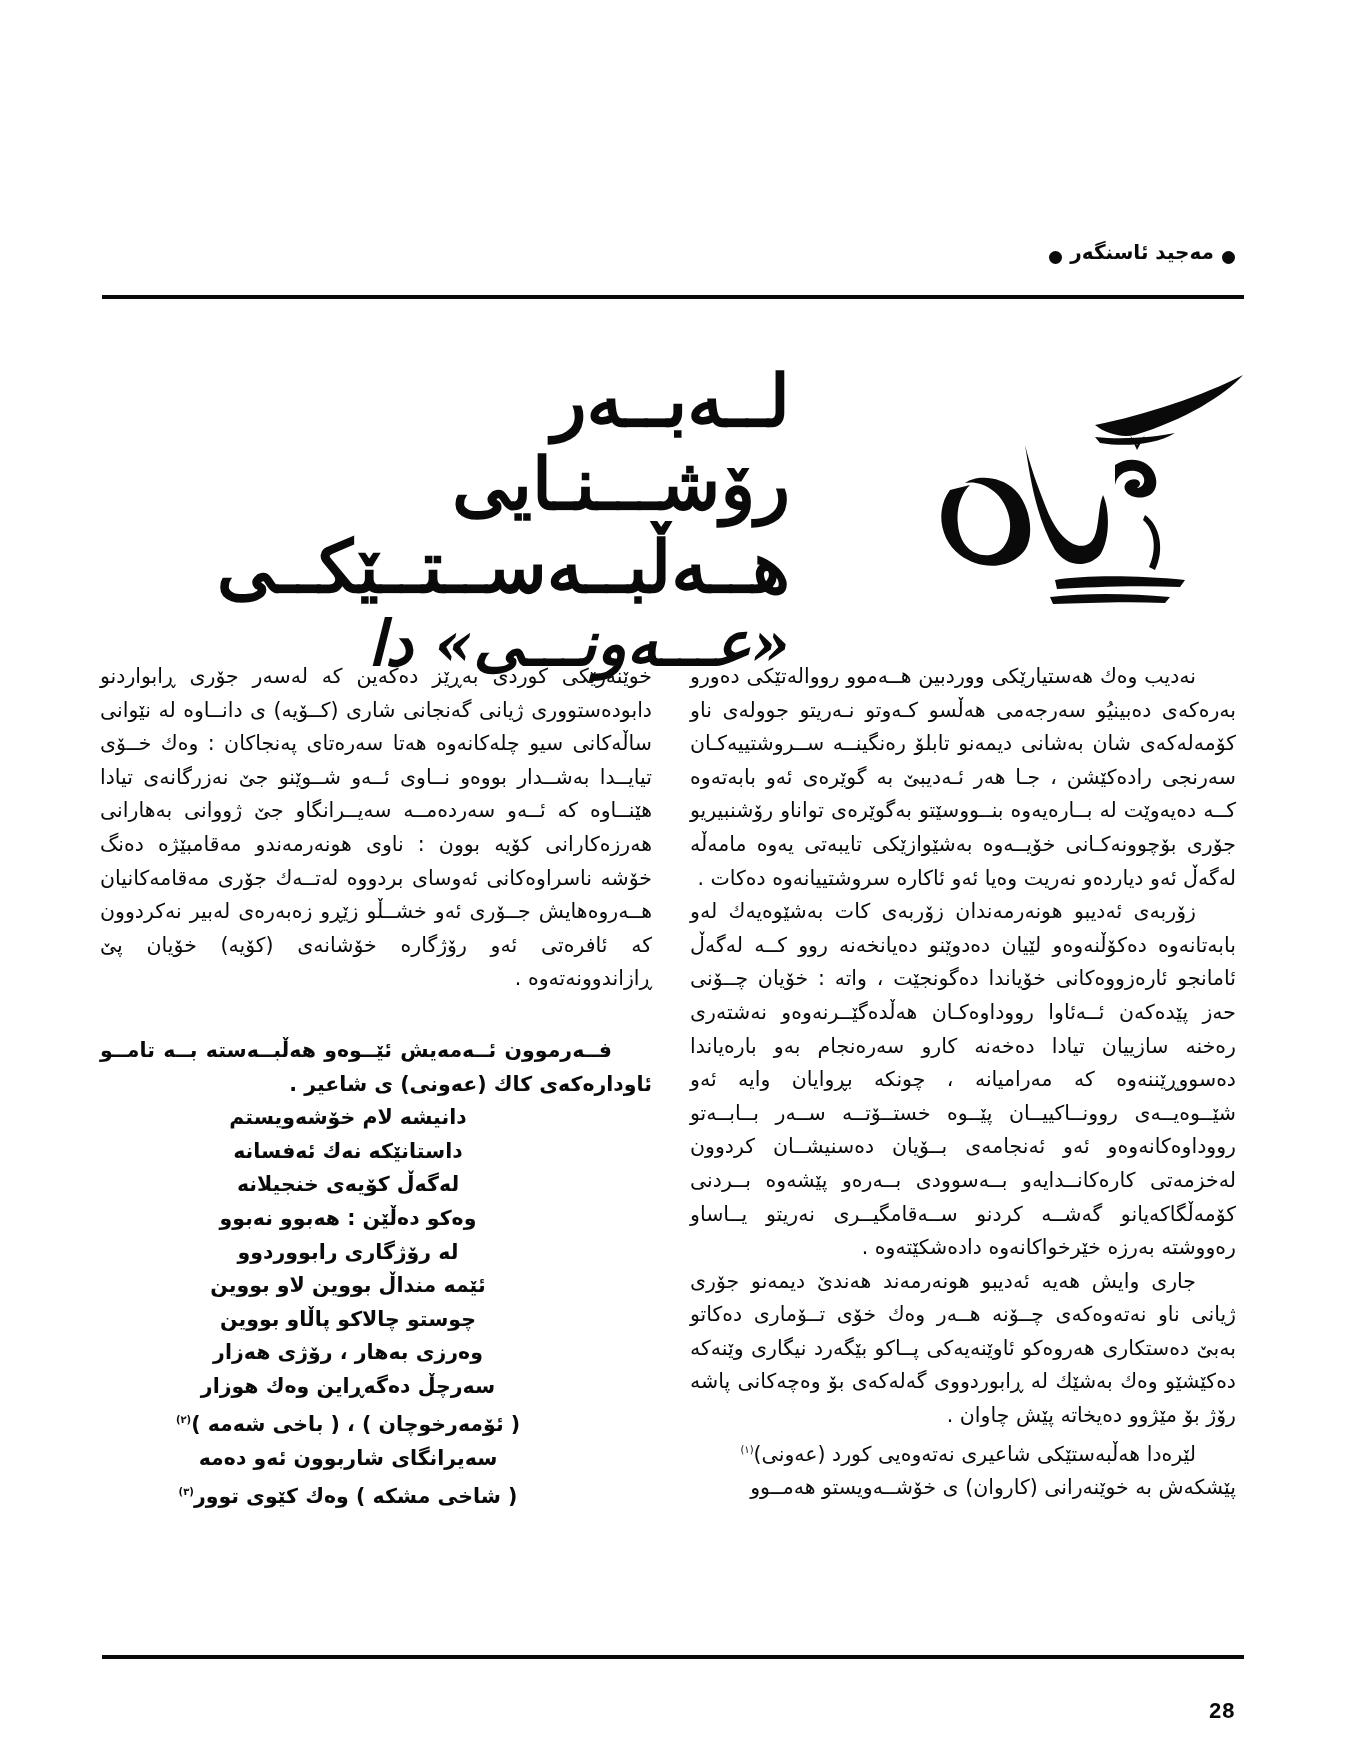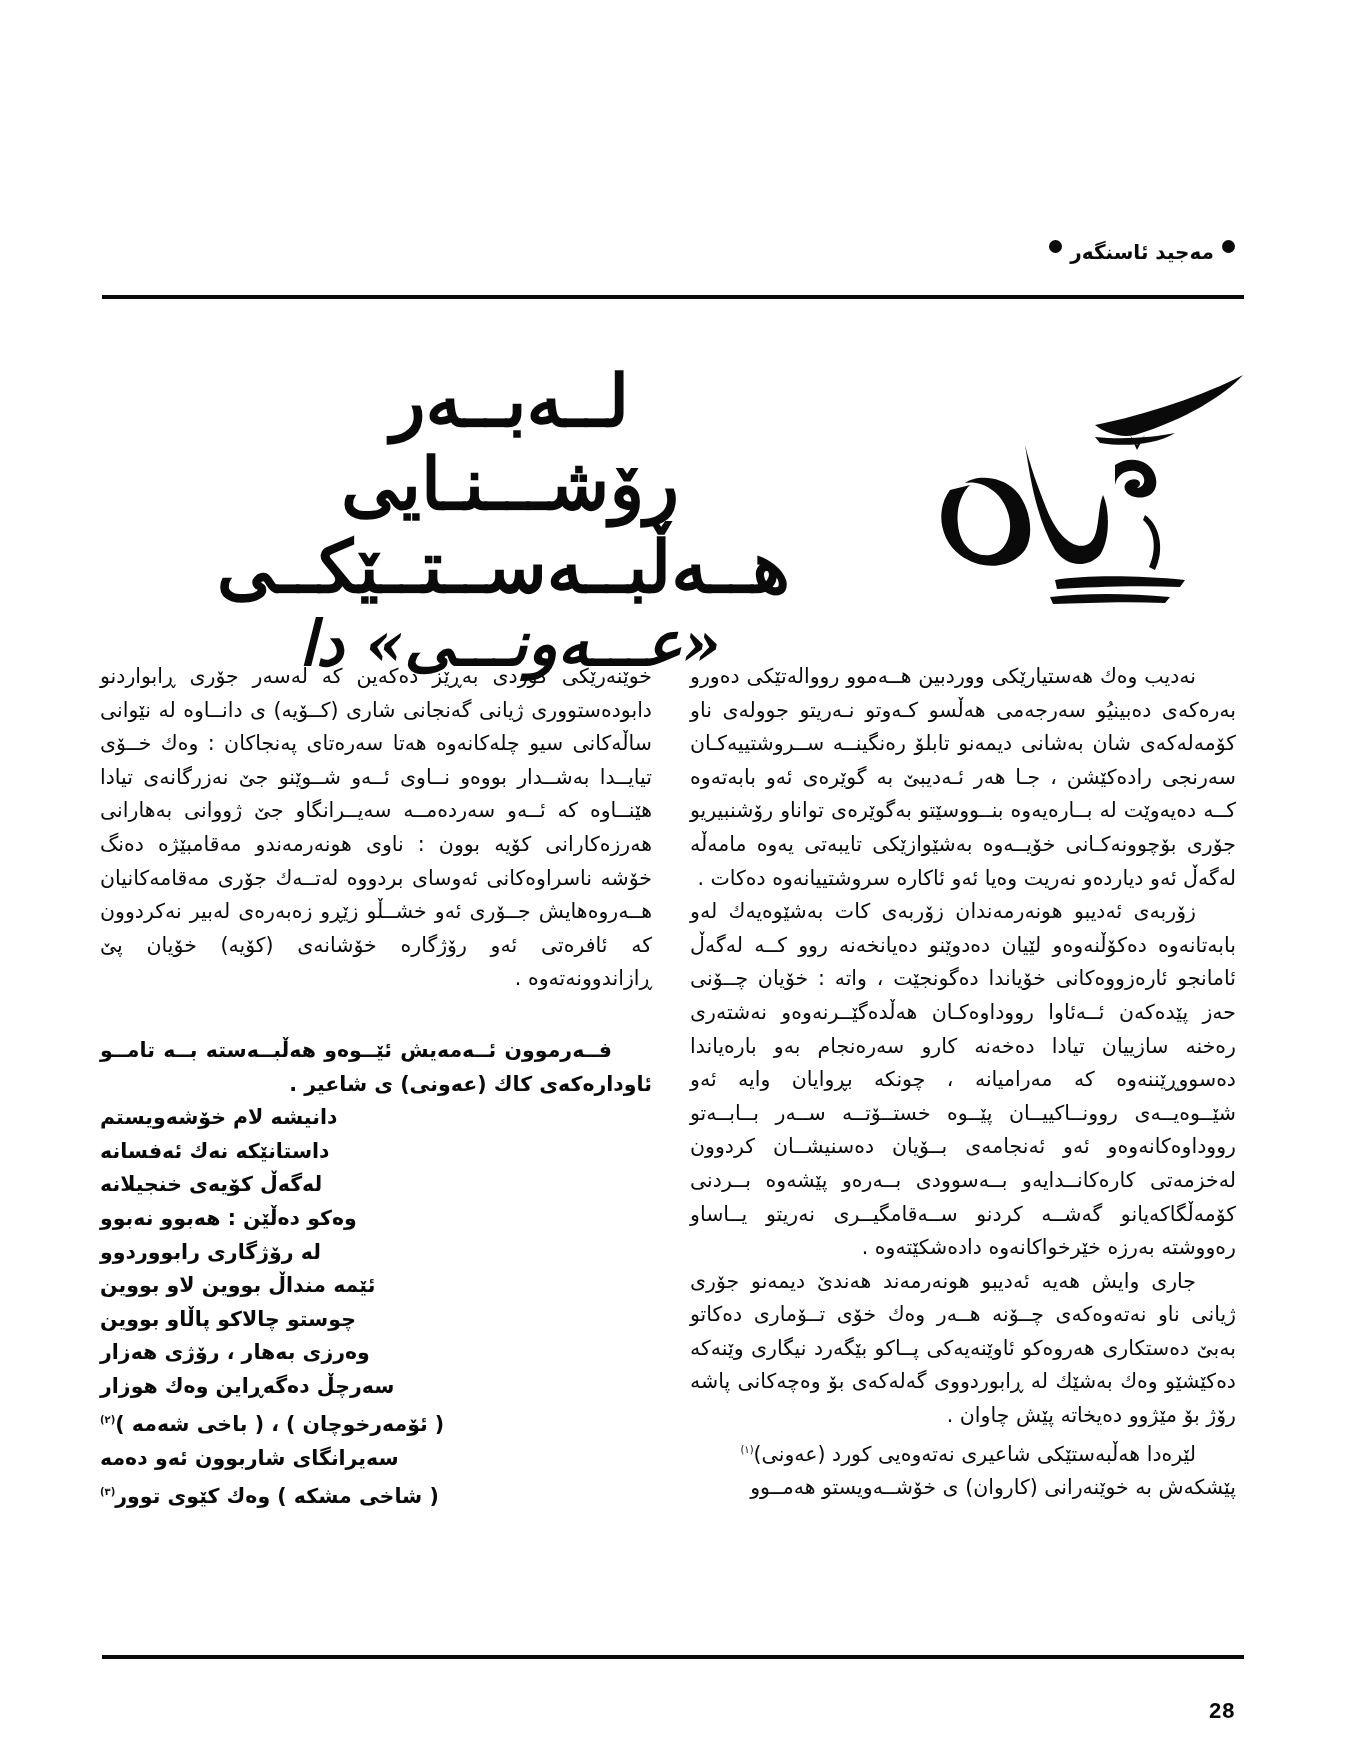--- a/index.html
+++ b/index.html
@@ -3,30 +3,30 @@
   <meta charset="utf-8">
   <style>
     html, body { margin: 0; padding: 0; background: #ffffff; }
     body {
       width: 1345px; height: 1761px; position: relative; overflow: hidden;
       font-family: "DejaVu Sans", sans-serif; color: #0a0a0a;
     }
     .author {
       position: absolute; top: 240px; right: 110px;
       direction: rtl; font-weight: bold; font-size: 20px;
-      display: flex; align-items: flex-start; gap: 8px;
+      display: flex; align-items: flex-end; gap: 8px;
     }
     .bullet { display: inline-block; width: 13px; height: 13px; border-radius: 50%; background: #0a0a0a; }
     .rule { position: absolute; left: 102px; width: 1142px; background: #0a0a0a; }
     .rule-top { top: 295px; height: 4px; }
     .rule-bottom { top: 1655px; height: 4px; }
 
     .title {
       position: absolute; top: 360px; left: 230px; width: 560px;
-      direction: rtl; text-align: center; font-weight: bold;
+      direction: rtl; text-align: right; font-weight: bold;
       font-family: "DejaVu Serif", serif; line-height: 1.15;
     }
     .title .line1, .title .line2 { font-size: 72px; letter-spacing: 6px; display: block; }
     .title .line3 { font-size: 62px; display: block; font-style: italic; }
 
     .logo {
       position: absolute; top: 375px; left: 925px; width: 320px; height: 230px;
     }
     .logo svg { width: 100%; height: 100%; }
 
@@ -36,21 +36,21 @@
     }
     .col-right { left: 690px; width: 546px; }
     .col-left { left: 100px; width: 552px; }
     .col p { margin: 0; }
     .col p.indent { text-indent: 40px; }
     .col p.gap { margin-top: 0; }
     .col-left p.bold { font-weight: bold; margin-top: 38px; }
 
     .poem {
       direction: rtl; font-weight: bold; font-size: 20.5px; line-height: 33.6px;
-      margin-right: 56px; text-align: left;
+      margin-right: 56px; text-align: center;
     }
     .poem div { white-space: nowrap; }
 
     .page-number {
       position: absolute; top: 1700px; right: 110px;
       font-weight: bold; font-size: 22px; font-family: Liberation Mono, monospace;
     }
     sup { font-size: 10px; }
   </style>
 </head>

